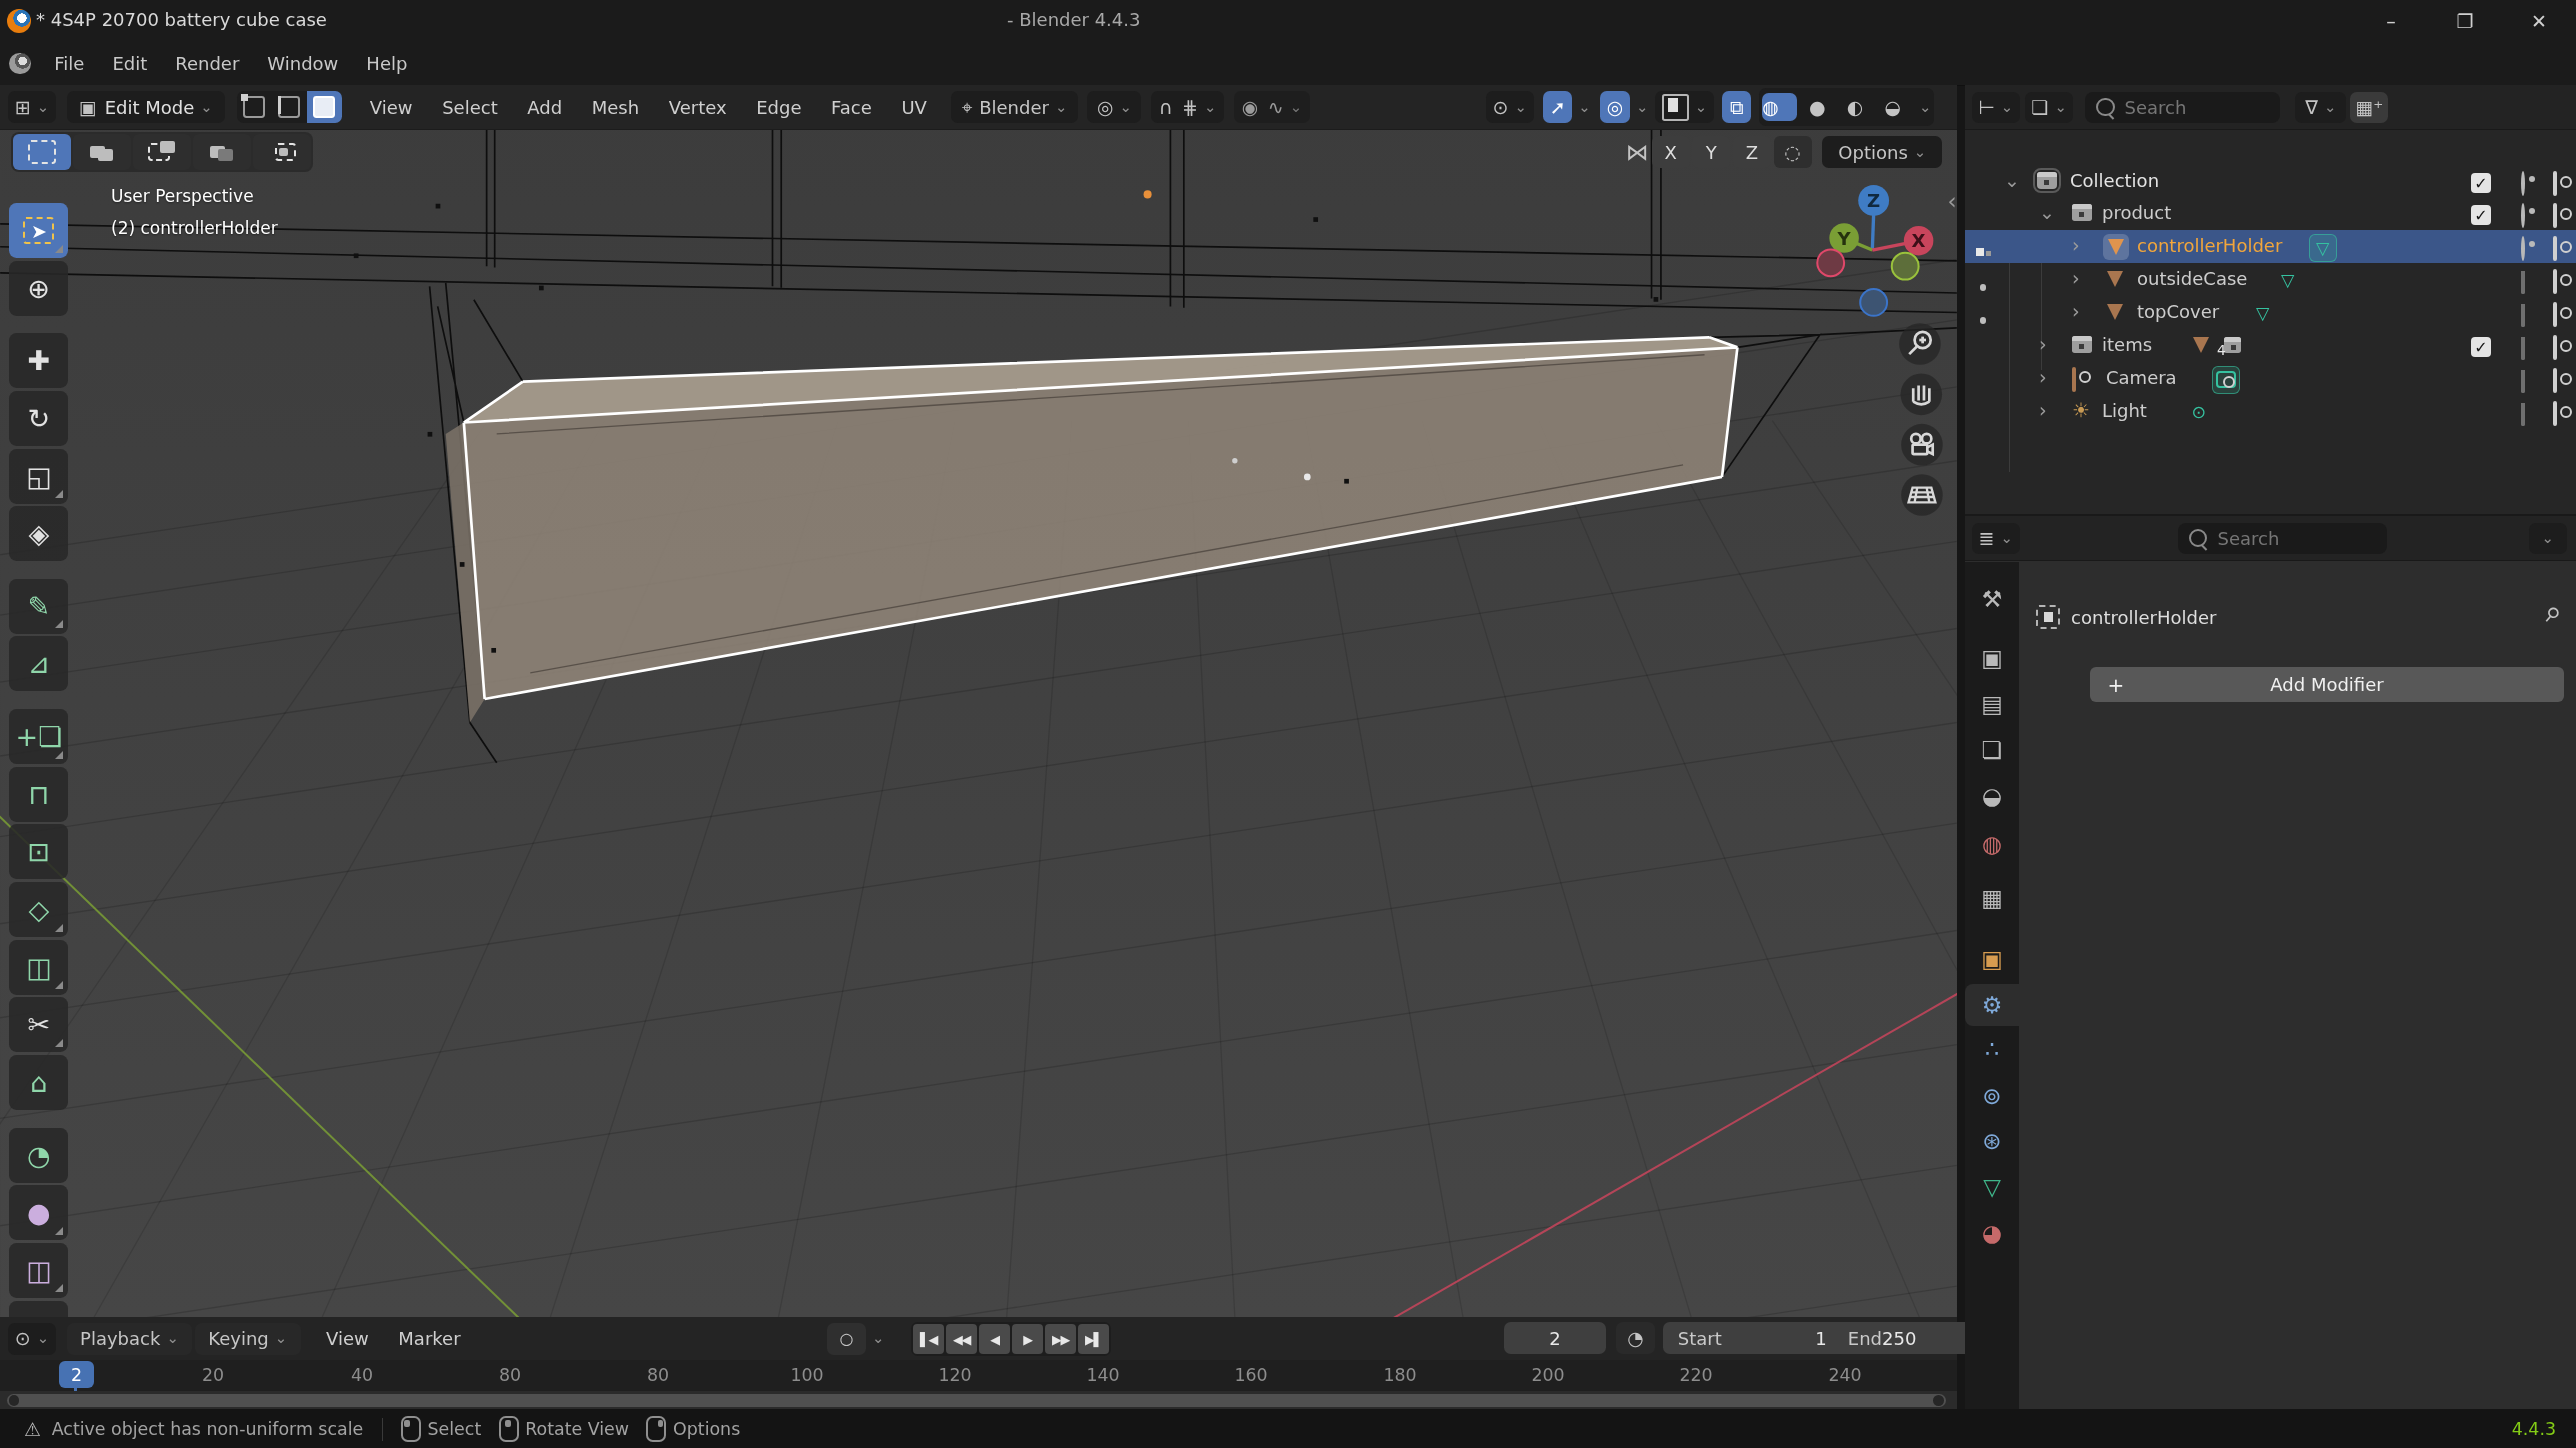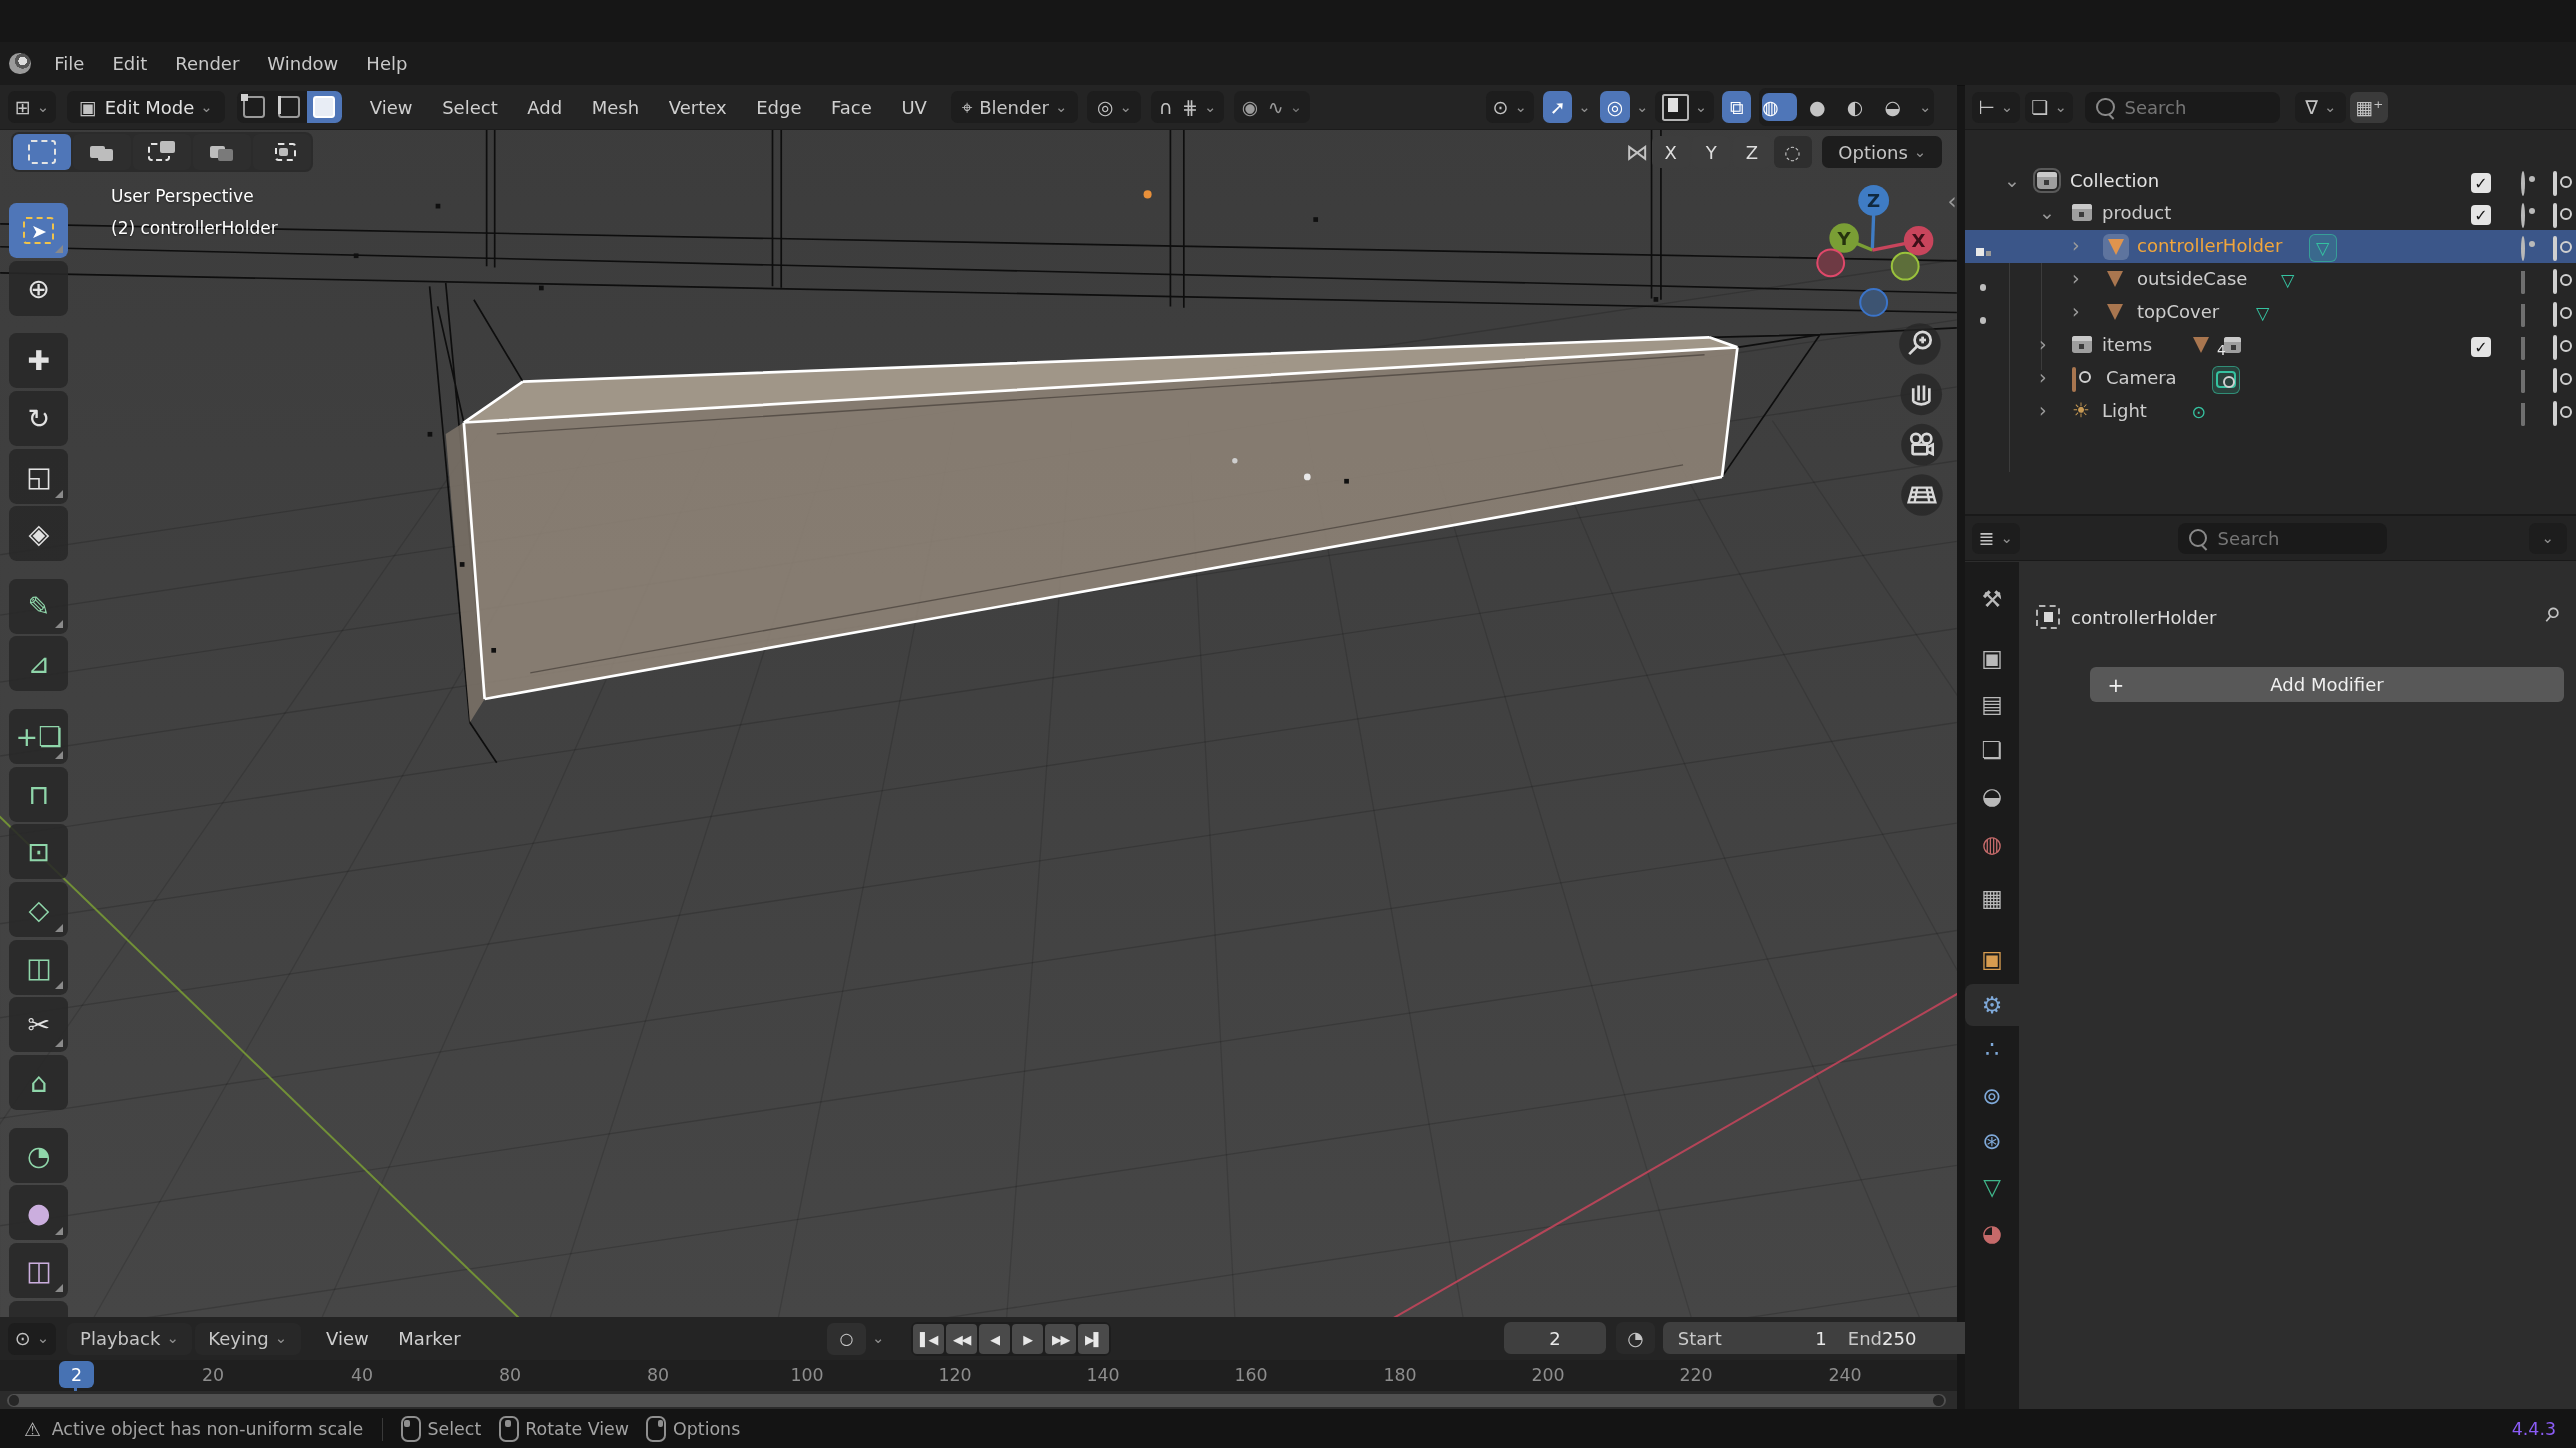--- a/index.html
+++ b/index.html
@@ -123,20 +123,30 @@
   .addmod{position:absolute;left:71px;top:105px;width:474px;height:35px;background:#585858;border-radius:6px;color:#f0f0f0;display:flex;align-items:center;justify-content:center;}
   .addmod .plus{position:absolute;left:17.4px;font-size:20px;}
   .framebr{width:23px;height:23px;border:2px solid #b5b5b5;border-radius:2.7px;position:relative;}
   .framebr::after{content:"";position:absolute;left:4px;top:2.7px;width:10.7px;height:13.4px;background:#e0e0e0;}
 </style>
 </head>
 <body>
 
 <div id="app">
 
+  <div id="titlebar" class="abs">
+    <span class="blogo abs" style="left:6.7px;top:8.7px;"></span>
+    <span id="title-left" class="abs">* 4S4P 20700 battery cube case</span>
+    <span id="title-center" class="abs">- Blender 4.4.3</span>
+    <div class="abs flex" style="right:0;top:0;">
+      <span class="wctl">–</span>
+      <span class="wctl">❐</span>
+      <span class="wctl">✕</span>
+    </div>
+  </div>
 
   <div id="menubar" class="abs">
     <div class="flex" style="height:43px;padding-left:9.4px;">
       <span class="blogo mono" style="width:21.5px;height:21.5px;margin-right:9.4px;"></span>
       <span class="menu-item">File</span>
       <span class="menu-item">Edit</span>
       <span class="menu-item">Render</span>
       <span class="menu-item">Window</span>
       <span class="menu-item">Help</span>
     </div>
@@ -701,17 +711,17 @@
   <div id="statusbar" class="abs">
     <span style="margin-left:24px;font-size:19px;color:#b5b5b5;">⚠</span>
     <span style="margin-left:10.7px;">Active object has non-uniform scale</span>
     <span style="width:1.3px;height:23px;background:#3a3a3a;margin-left:19px;"></span>
     <span class="mouseic lmb"></span>
     <span>Select</span>
     <span class="mouseic mmb"></span>
     <span>Rotate View</span>
     <span class="mouseic rmb"></span>
     <span>Options</span>
-    <span style="position:absolute;right:20px;color:#8b5cf6;">4.4.3</span>
+    <span style="position:absolute;right:20px;color:#84cc16;">4.4.3</span>
   </div>
 
 </div>
 
 
 </body></html>

